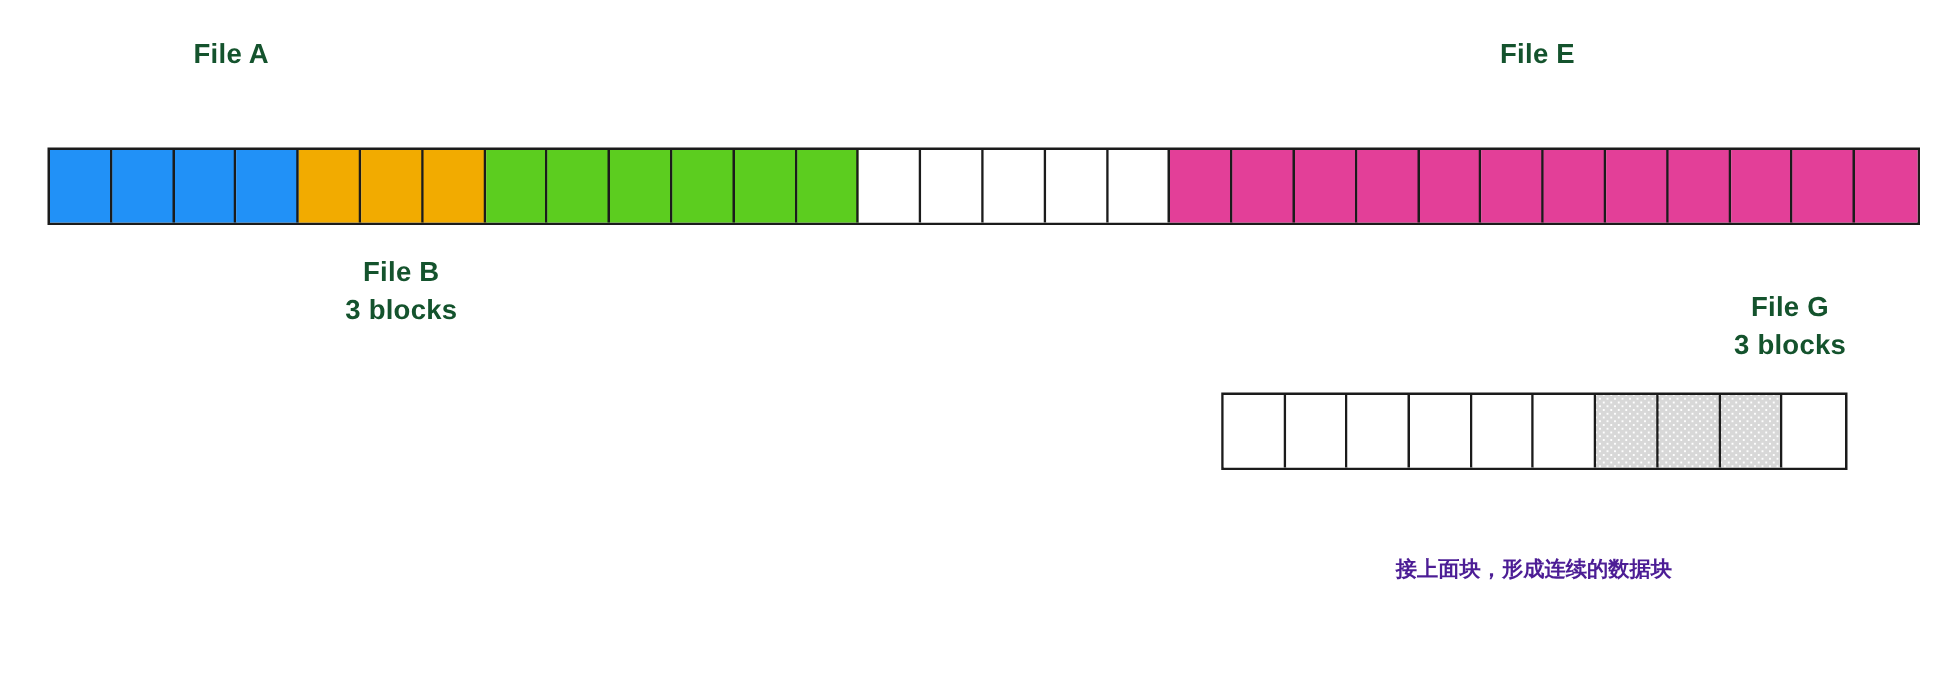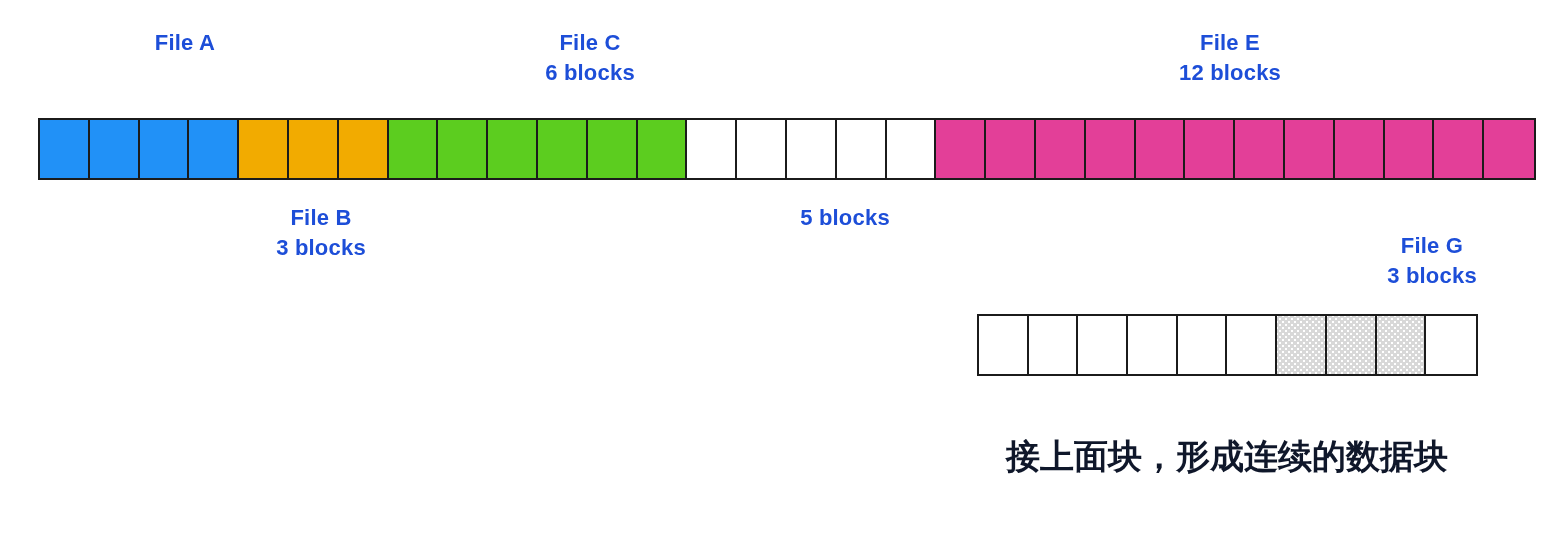--- a/index.html
+++ b/index.html
@@ -22,21 +22,21 @@
     height: 544px;
   }
 
   
   .label {
     position: absolute;
     text-align: center;
     font-weight: bold;
     font-size: 22px;
     line-height: 30px;
-    color: #1d4ed8;
+    color: #14532d;
     white-space: nowrap;
     letter-spacing: 0.2px;
   }
   .label .l1 { display: block; }
   .label .l2 { display: block; }
 
   
   .strip {
     position: absolute;
     display: flex;
@@ -65,46 +65,41 @@
       radial-gradient(#ffffff 0.9px, transparent 1px);
     background-size: 6px 6px, 6px 6px;
     background-position: 0 0, 3px 3px;
   }
 
   
   .caption {
     position: absolute;
     text-align: center;
     font-weight: bold;
-    font-size: 34px;
+    font-size: 17px;
     line-height: 38px;
-    color: #0f172a;
+    color: #4c1d95;
     white-space: nowrap;
     font-family: "DejaVu Sans", "Liberation Sans", sans-serif;
   }
   .caption .c1 { display: block; }
   .caption .c2 { display: block; }
 </style>
 </head>
 <body>
 
 <div class="canvas">
 
   <div class="label" style="left:65px; top:28px; width:240px;">
     <span class="l1">File A</span>
   </div>
 
-  <div class="label" style="left:470px; top:28px; width:240px;">
-    <span class="l1">File C</span>
-    <span class="l2">6 blocks</span>
-  </div>
 
   <div class="label" style="left:1110px; top:28px; width:240px;">
     <span class="l1">File E</span>
-    <span class="l2">12 blocks</span>
   </div>
 
   <div class="strip" id="strip-top" style="left:38px; top:118px; width:1498px; height:62px;">
       <div class="blk blue" style="width: 3.33333%;"></div>
       <div class="blk blue" style="width: 3.33333%;"></div>
       <div class="blk blue" style="width: 3.33333%;"></div>
       <div class="blk blue" style="width: 3.33333%;"></div>
       <div class="blk orange" style="width: 3.33333%;"></div>
       <div class="blk orange" style="width: 3.33333%;"></div>
       <div class="blk orange" style="width: 3.33333%;"></div>
@@ -132,21 +127,20 @@
       <div class="blk pink" style="width: 3.33333%;"></div>
       <div class="blk pink" style="width: 3.33333%;"></div>
     </div>
 
   <div class="label" style="left:201px; top:203px; width:240px;">
     <span class="l1">File B</span>
     <span class="l2">3 blocks</span>
   </div>
 
   <div class="label" style="left:725px; top:203px; width:240px;">
-    <span class="l2">5 blocks</span>
   </div>
 
   <div class="label" style="left:1312px; top:231px; width:240px;">
     <span class="l1">File G</span>
     <span class="l2">3 blocks</span>
   </div>
 
   <div class="strip" id="strip-bottom" style="left:977px; top:314px; width:501px; height:62px;">
       <div class="blk white" style="width: 10%;"></div>
       <div class="blk white" style="width: 10%;"></div>

